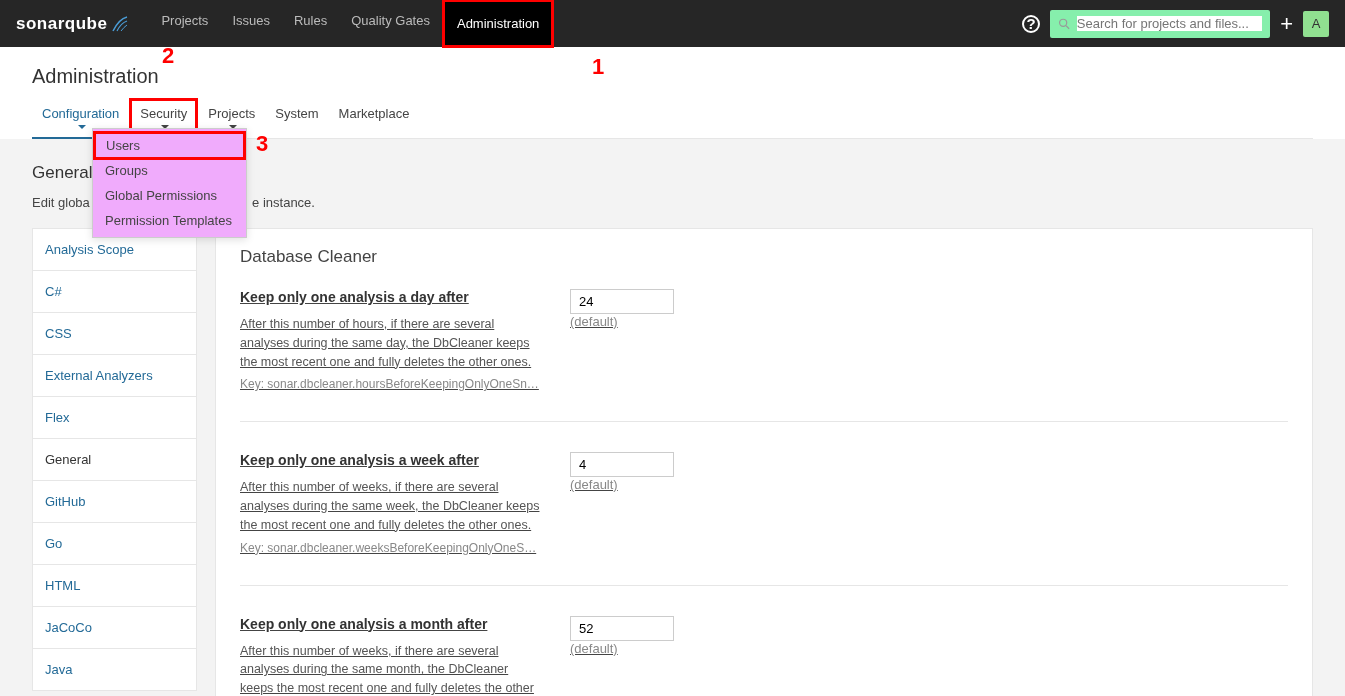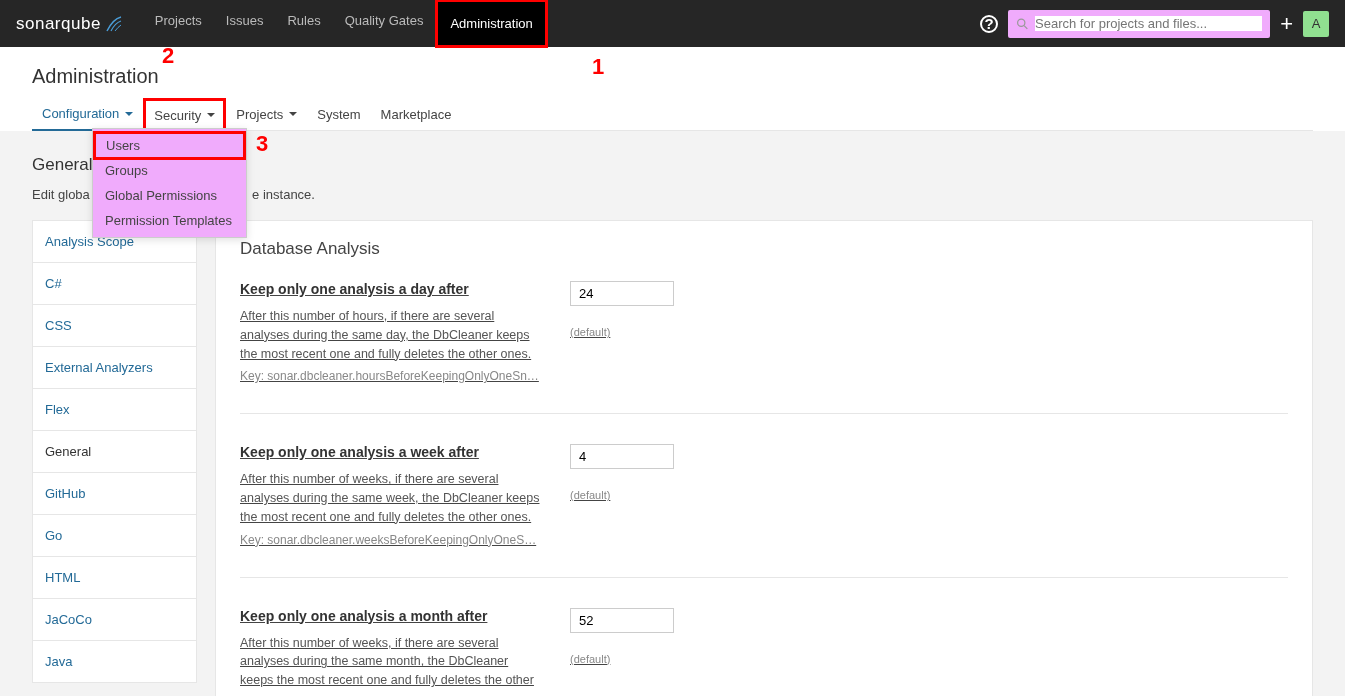--- a/index.html
+++ b/index.html
@@ -1,38 +1,38 @@
 <!DOCTYPE html>
 <html><head>
 <meta charset="utf-8">
 <style>
 * { box-sizing: border-box; margin: 0; padding: 0; }
 body { font-family: -apple-system, BlinkMacSystemFont, "Segoe UI", Helvetica, Arial, sans-serif; font-size: 13px; color: #444; background: #fff; width: 1345px; }
 .topnav { background: #262626; height: 47px; display: flex; align-items: center; padding: 0 16px; }
-.logo { color: #fff; font-size: 17px; font-weight: 400; margin-right: 18px; display: flex; align-items: center; letter-spacing: 0.5px; }
+.logo { color: #fff; font-size: 17px; font-weight: 700; margin-right: 18px; display: flex; align-items: center; letter-spacing: 0.5px; }
 .logo svg { margin-left: 4px; }
 .topnav .nav { display: flex; gap: 0; }
 .topnav .nav a { color: #bbb; text-decoration: none; padding: 14px 12px; font-size: 13px; display: inline-block; }
 .topnav .nav a.active { color: #fff; background: #000; }
 .annot-admin { border: 3px solid red; padding: 0 !important; }
 .annot-admin a { background: #000; color: #fff !important; }
 .topnav-right { margin-left: auto; display: flex; align-items: center; gap: 10px; }
 .help-icon { color: #fff; font-size: 15px; width: 18px; height: 18px; border: 2px solid #fff; border-radius: 50%; display: flex; align-items: center; justify-content: center; font-weight: bold; }
-.searchbox { background: #f0abfc; border-radius: 2px; display: flex; align-items: center; padding: 4px 8px; width: 262px; height: 28px; }
+.searchbox { background: #86efac; border-radius: 2px; display: flex; align-items: center; padding: 4px 8px; width: 220px; height: 28px; }
 .searchbox input { border: none; outline: none; font-size: 13px; width: 100%; }
 .search-icon { color: #999; margin-right: 6px; }
 .plus-btn { color: #fff; font-size: 22px; font-weight: 300; cursor: pointer; }
 .avatar { width: 26px; height: 26px; background: #90e090; color: #333; font-weight: 500; border-radius: 2px; display: flex; align-items: center; justify-content: center; font-size: 13px; }
 
 .annot-num { position: absolute; color: red; font-size: 22px; font-weight: bold; }
 
 .subhead { padding: 18px 32px 0 32px; position: relative; }
 .subhead h1 { font-size: 20px; font-weight: 400; color: #333; margin-bottom: 10px; }
 .subnav { display: flex; gap: 0; border-bottom: 1px solid #e6e6e6; position: relative; }
-.subnav .item { padding: 8px 10px; color: #444; font-size: 13px; cursor: pointer; display: flex; align-items: center; gap: 4px; }
+.subnav .item { padding: 8px 10px; color: #444; font-size: 13px; cursor: pointer; display: flex; align-items: center; gap: 4px; flex-direction: column; }
 .subnav .item.active { color: #236a97; border-bottom: 2px solid #236a97; margin-bottom: -1px; }
 .subnav .item.security-box { border: 3px solid red; padding: 5px 8px; margin-bottom: -2px; }
 .caret { display: inline-block; width: 0; height: 0; border-left: 4px solid transparent; border-right: 4px solid transparent; border-top: 4px solid currentColor; margin-left: 2px; }
 
 .dropdown { position: absolute; top: 128px; left: 92px; background: #f0abfc; border: 1px solid #ccc; box-shadow: 0 2px 8px rgba(0,0,0,0.12); width: 155px; z-index: 100; padding: 4px 0; }
 .dropdown .ditem { padding: 5px 12px; font-size: 13px; color: #444; cursor: pointer; }
 .dropdown .ditem.users-box { border: 3px solid red; margin: -2px 0; padding: 4px 10px; }
 
 .pagebody { background: #f3f3f3; padding: 0; min-height: 600px; }
 .page-inner { padding: 16px 32px; }
@@ -47,21 +47,21 @@
 
 .setpanel { flex: 1; background: #fff; border: 1px solid #e6e6e6; padding: 18px 24px; }
 .setpanel h3 { font-size: 17px; font-weight: 400; color: #444; margin-bottom: 22px; }
 .setting { display: flex; gap: 30px; padding-bottom: 30px; margin-bottom: 30px; border-bottom: 1px solid #e6e6e6; text-decoration: underline; }
 .setting:last-child { border-bottom: none; margin-bottom: 0; }
 .setting .left { width: 300px; }
 .setting .left h4 { font-size: 14px; font-weight: 600; color: #333; margin-bottom: 10px; }
 .setting .left p { font-size: 12.5px; color: #555; line-height: 1.5; margin-bottom: 6px; }
 .setting .left .key { font-size: 12px; color: #888; white-space: nowrap; overflow: hidden; text-overflow: ellipsis; }
 .setting .right input[type=text] { border: 1px solid #ccc; padding: 4px 8px; width: 104px; font-size: 13px; }
-.setting .right .default { color: #888; font-size: 11px; margin-top: 20px; }
+.setting .right .default { color: #888; font-size: 13px; margin-top: 0; }
 </style>
 </head>
 <body>
 
 <div class="topnav">
   <div class="logo">
     <span>sonarqube</span>
     <svg width="20" height="18" viewBox="0 0 20 18">
       <path d="M 2 16 Q 8 4 16 2" stroke="#4a9cd6" stroke-width="1.5" fill="none"></path>
       <path d="M 6 16 Q 10 8 16 6" stroke="#4a9cd6" stroke-width="1.2" fill="none"></path>
@@ -142,21 +142,21 @@
         <div class="cat">Flex</div>
         <div class="cat active">General</div>
         <div class="cat">GitHub</div>
         <div class="cat">Go</div>
         <div class="cat">HTML</div>
         <div class="cat">JaCoCo</div>
         <div class="cat">Java</div>
       </div>
 
       <div class="setpanel">
-        <h3>Database Analysis</h3>
+        <h3>Database Cleaner</h3>
 
         <div class="setting">
           <div class="left">
             <h4>Keep only one analysis a day after</h4>
             <p>After this number of hours, if there are several analyses during the same day, the DbCleaner keeps the most recent one and fully deletes the other ones.</p>
             <div class="key">Key: sonar.dbcleaner.hoursBeforeKeepingOnlyOneSn…</div>
           </div>
           <div class="right">
             <input type="text" value="24" style="">
             <div class="default">(default)</div>

